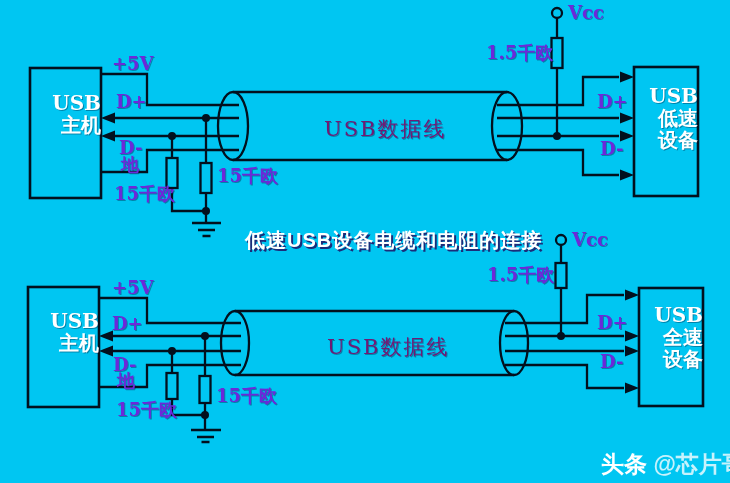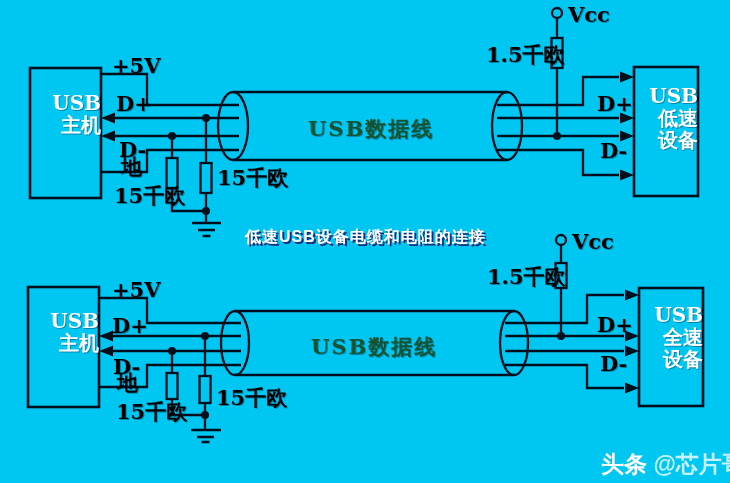--- a/index.html
+++ b/index.html
@@ -6,52 +6,53 @@
   #stage{
     position:relative;
     width:730px;height:483px;
     background:#00c6f2;
     overflow:hidden;
     font-family:"DejaVu Serif", serif;
   }
   #circuit-svg{position:absolute;left:0;top:0;}
   .lbl{
     position:absolute;
-    color:#000000;
-    font-weight:bold;
-    font-size:21px;
+    color:#6d28d9;
+    font-weight:bold;
+    font-size:18px;
     line-height:1.05;
     white-space:nowrap;
     text-shadow:1px 1px 0 rgba(0,10,40,0.35);
   }
   .box-text{
     position:absolute;
     color:#ffffff;
     font-weight:bold;
     font-size:20px;
     line-height:22px;
     text-align:right;
     white-space:nowrap;
     text-shadow:1px 1px 0 rgba(0,10,40,0.35);
   }
   .cable-lbl{
     position:absolute;
-    color:#14532d;
-    font-weight:bold;
+    color:#701a75;
+    font-weight:normal;
     font-size:21px;
     letter-spacing:2px;
     white-space:nowrap;
     text-shadow:1px 1px 0 rgba(0,10,40,0.35);
+    margin-left:16px;
   }
   .caption{
     position:absolute;
     font-family:"Liberation Sans", sans-serif;
     color:#ffffff;
     font-weight:bold;
-    font-size:16px;
+    font-size:20px;
     letter-spacing:1px;
     white-space:nowrap;
     text-shadow:2px 2px 0 #1b2d7a;
   }
   .watermark{
     position:absolute;
     font-family:"Liberation Sans", sans-serif;
     font-weight:bold;
     font-size:23px;
     color:#ffffff;

